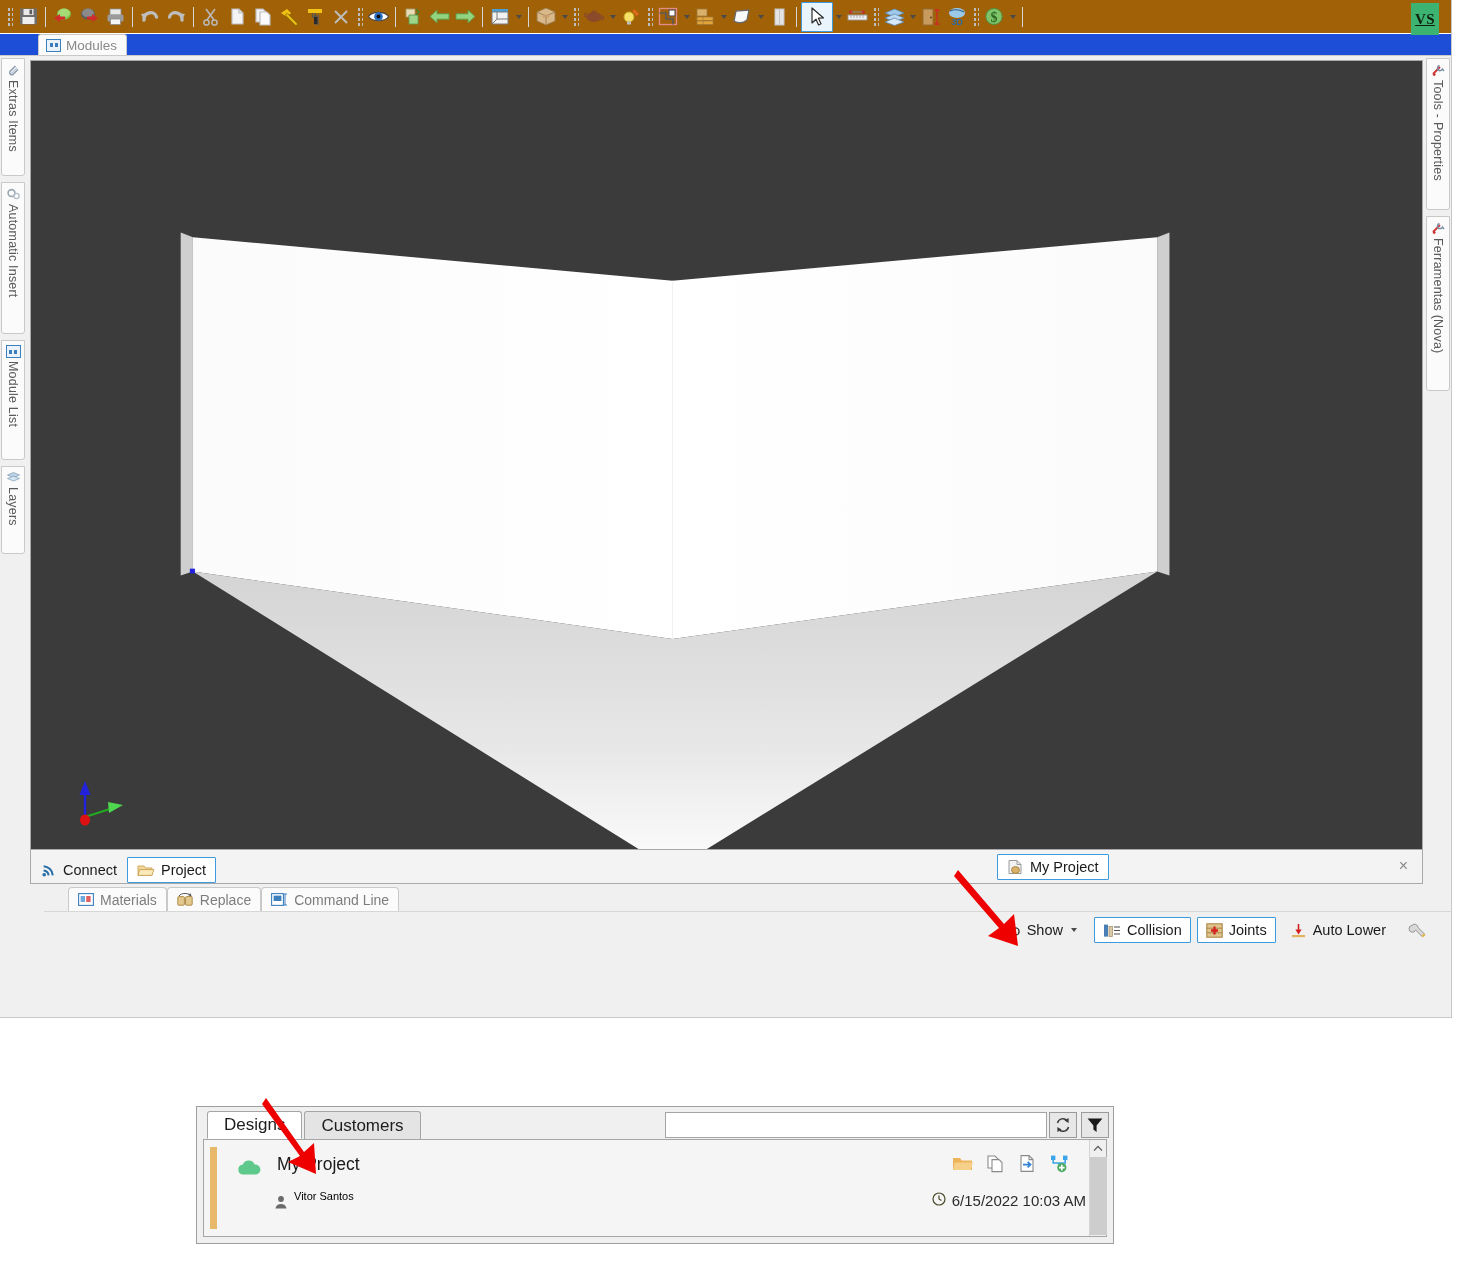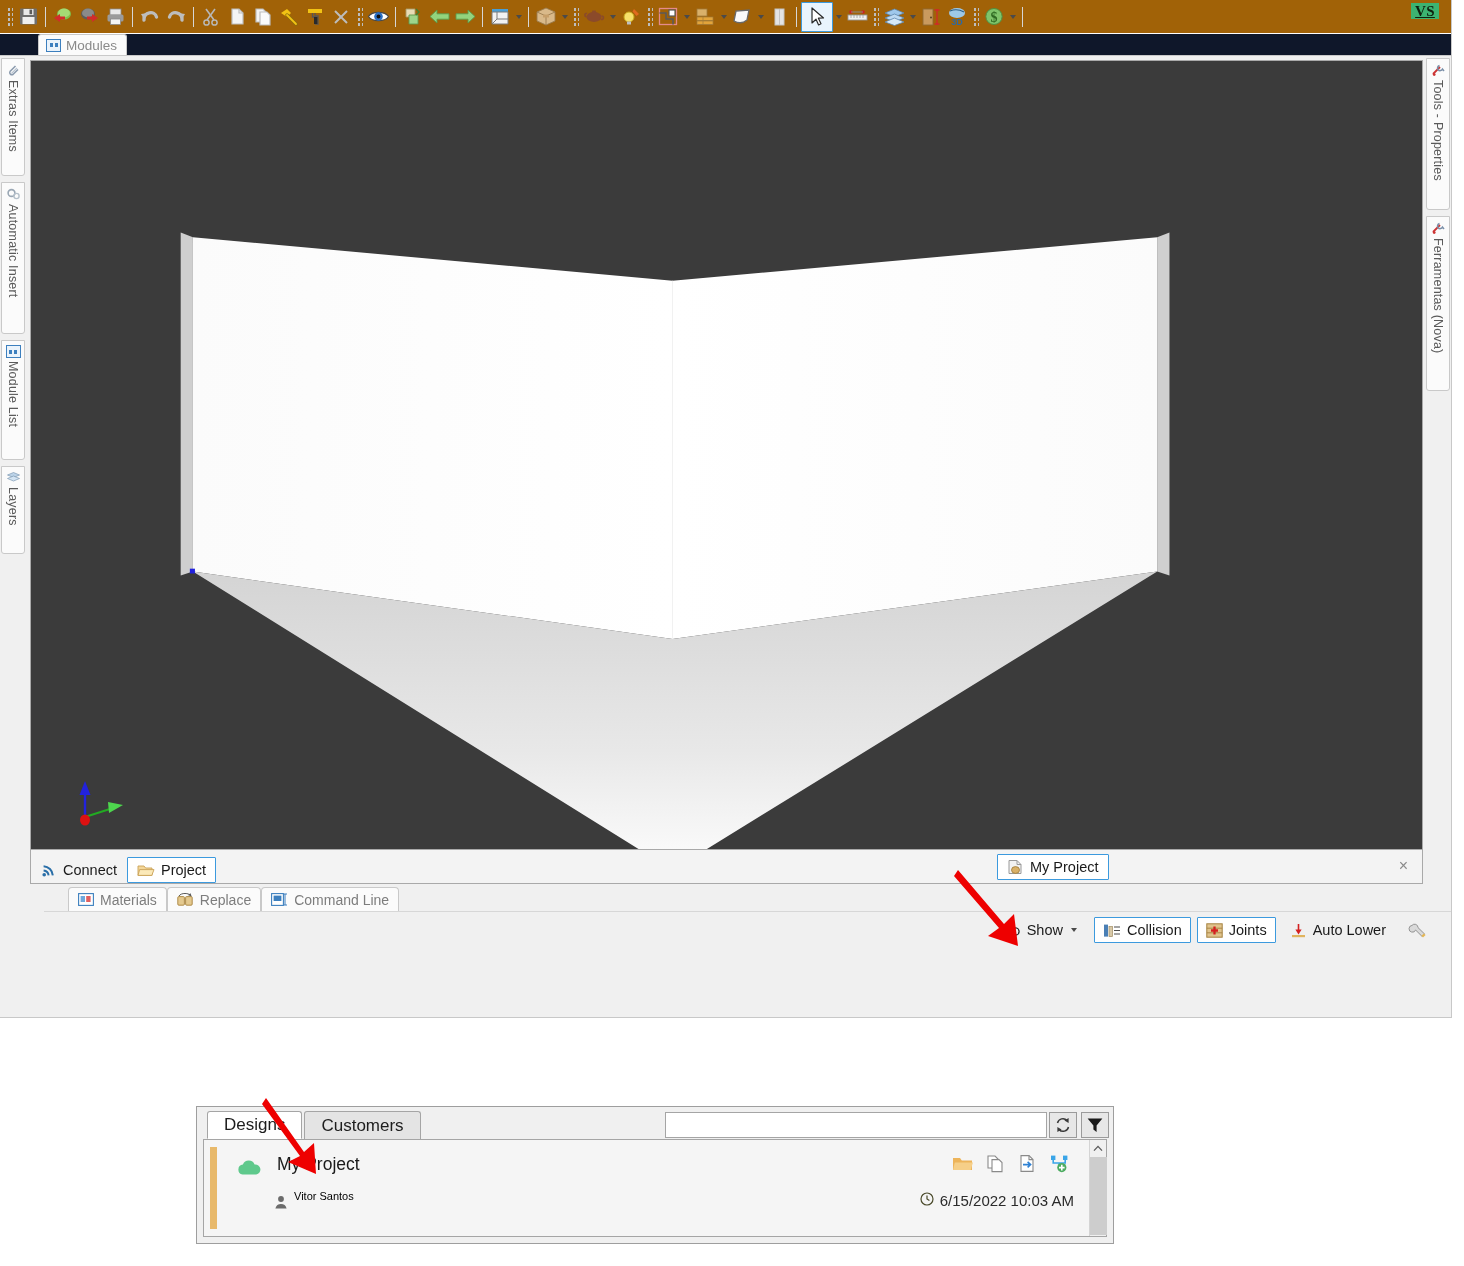--- a/index.html
+++ b/index.html
@@ -66,39 +66,39 @@
     width: 11px; height: 22px; display:flex; align-items:center; justify-content:center;
   }
   .caret i {
     display:block; width:0;height:0;
     border-left:3.5px solid transparent; border-right:3.5px solid transparent;
     border-top:4px solid #4a4a4a;
   }
   .tb-selected { border: 1px solid #3c9ade; background: #e9f4fd; border-radius:1px; }
   .vs-badge {
     position: absolute; right: 12px; top: 3px;
-    width: 28px; height: 16px; background: #3cb371;
+    width: 28px; height: 32px; background: #3cb371;
     color: #10200f; font-weight: bold; font-size: 15px;
     display:flex; align-items:center; justify-content:center;
     font-family: "Liberation Serif", serif; letter-spacing: .3px; text-decoration: underline;
   }
 
   
   .menubar {
     height: 26px; background: #ffffff; display:flex; align-items:center;
     padding-left: 14px;
   }
   .menu-item {
     font-size: 14.5px; color: #1a1a1a; padding: 0 13px; white-space: nowrap;
   }
   .menu-item.bold { font-weight: bold; }
 
   
   .modstrip {
-    height: 22px; background:#0f172a; display:flex; align-items:flex-end; padding-left: 38px;
+    height: 22px; background:#1d4ed8; display:flex; align-items:flex-end; padding-left: 38px;
     border-bottom: 1px solid #c9c9c9;
   }
   .modtab {
     display:flex; align-items:center; gap:5px;
     height: 21px; padding: 0 9px 0 7px;
     background: #fbfbfb; border: 1px solid #c9c9c9; border-bottom: none;
     border-radius: 3px 3px 0 0;
     font-size: 13.5px; color: #8a8a8a;
   }
   .mod-ico {
@@ -221,21 +221,21 @@
   .dp-cloud { position:absolute; left: 32px; top: 19px; }
   .dp-title {
     position:absolute; left: 73px; top: 14px; font-size: 17.5px; color:#1a1a1a;
   }
   .dp-user-ico { position:absolute; left: 70px; top: 55px; }
   .dp-user {
     position:absolute; left: 90px; top: 50px; font-size: 11px; color:#000000;
   }
   .dp-actions { position:absolute; right: 36px; top: 14px; display:flex; gap: 13px; align-items:center; }
   .dp-date {
-    position:absolute; right: 32px; top: 52px; display:flex; align-items:center; gap:6px;
+    position:absolute; right: 20px; top: 52px; display:flex; align-items:center; gap:6px;
     font-size: 15px; color:#2b2b2b;
   }
   .dp-scroll {
     position:absolute; right: 0; top: 0; bottom: 0; width: 17px;
     background: #f0f0f0; border-left: 1px solid #d4d4d4;
   }
   .dp-scroll-up {
     height: 17px; display:flex; align-items:center; justify-content:center;
   }
   .dp-thumb {

